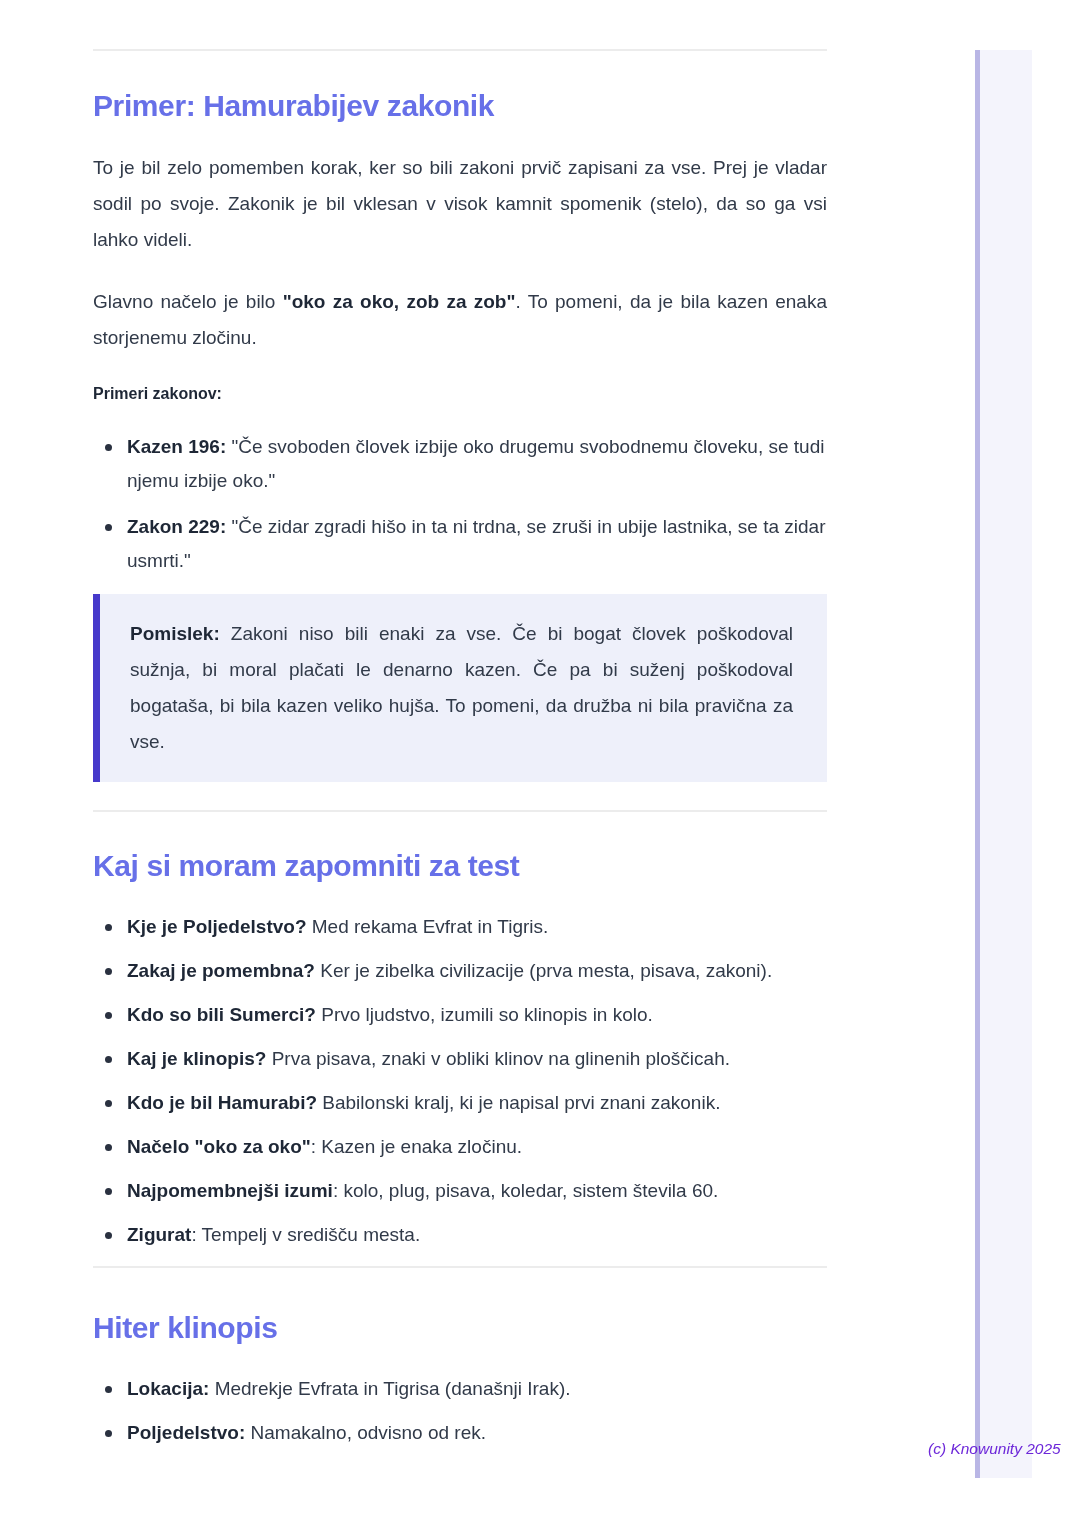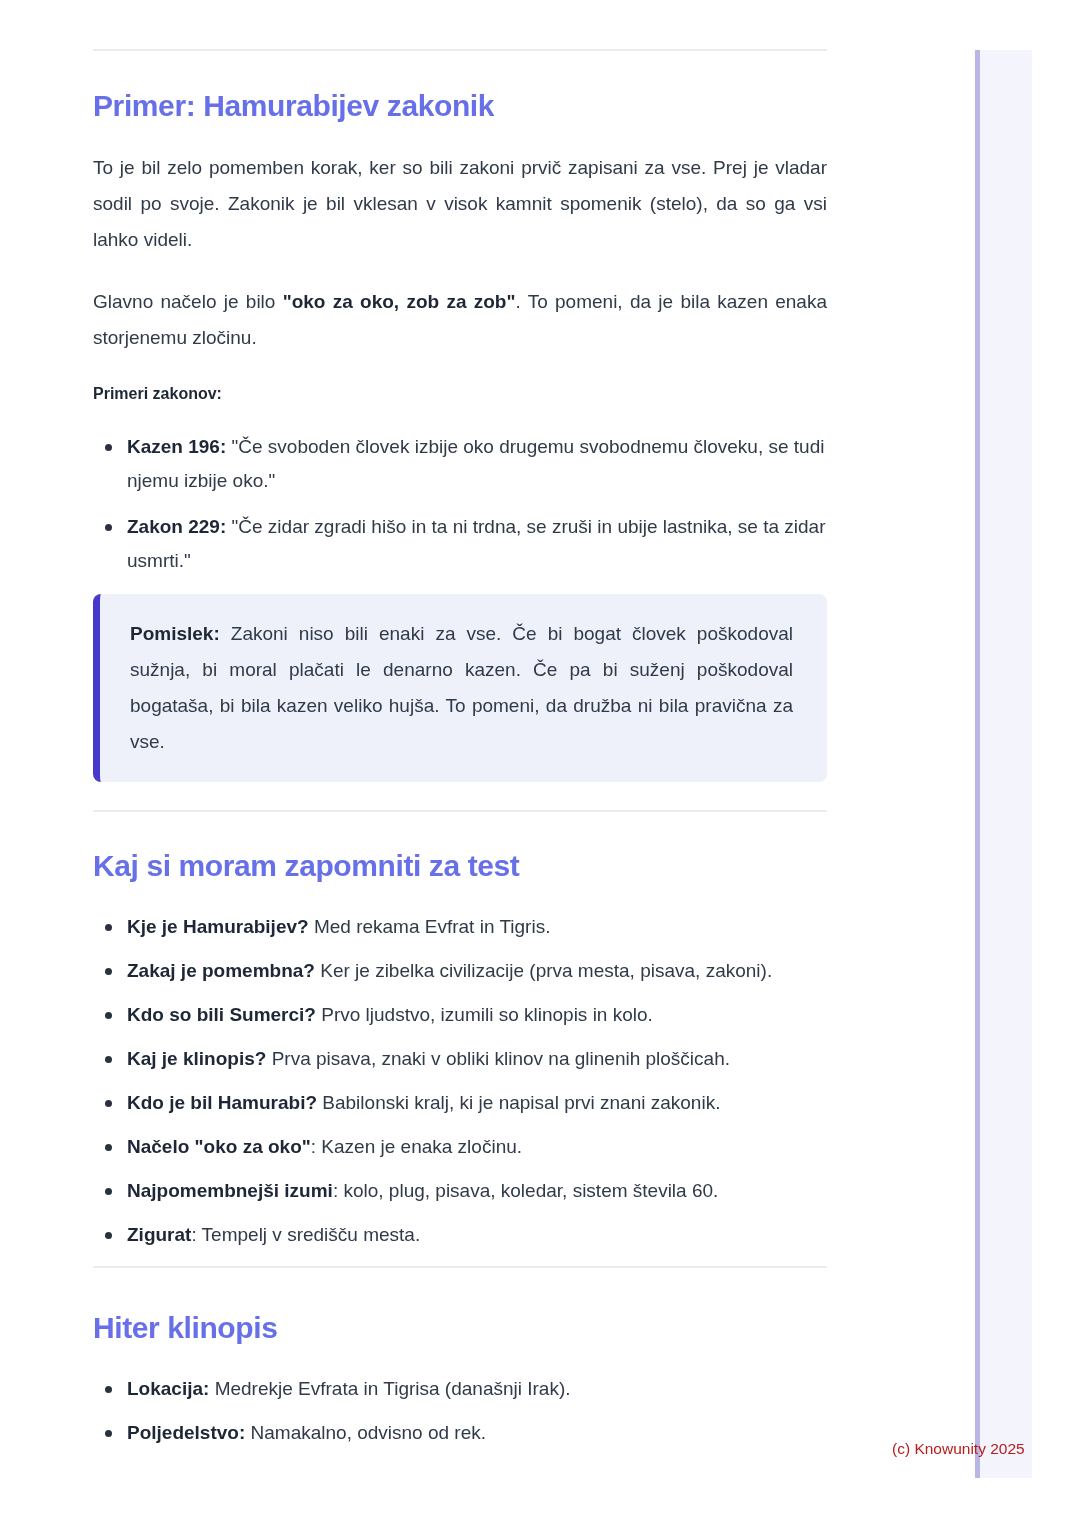--- a/index.html
+++ b/index.html
@@ -70,46 +70,47 @@
     top: 14px;
     width: 7px;
     height: 7px;
     border-radius: 50%;
     background: #2a3140;
   }
   .callout {
     margin-top: 16px;
     background: #eef0fa;
     border-left: 7px solid #4639cb;
-    border-radius: 8px;
+    border-radius: 0;
     padding: 22px 34px 22px 30px;
   }
   .callout p {
     font-size: 19px;
     line-height: 36px;
     text-align: justify;
   }
   .side-strip {
     position: absolute;
     left: 975px;
     top: 50px;
     width: 57px;
     height: 1428px;
     background: #f4f4fc;
     border-left: 5px solid #b9b6e5;
     z-index: 1;
   }
   .watermark {
     position: absolute;
     top: 1440px;
-    left: 892px;
+    left: 928px;
     font-size: 15.5px;
-    color: #b91c1c;
+    color: #6d28d9;
     z-index: 2;
     white-space: nowrap;
+    font-style: italic;
   }
 </style>
 </head>
 <body>
 
 <div class="content">
 
   <hr class="divider d1">
 
   <h2 class="h-1">Primer: Hamurabijev zakonik</h2>
@@ -127,21 +128,21 @@
 
   <div class="callout">
     <p><span class="lead">Pomislek:</span><span> Zakoni niso bili enaki za vse. Če bi bogat človek poškodoval sužnja, bi moral plačati le denarno kazen. Če pa bi suženj poškodoval bogataša, bi bila kazen veliko hujša. To pomeni, da družba ni bila pravična za vse.</span></p>
   </div>
 
   <hr class="divider d2">
 
   <h2 class="h-2">Kaj si moram zapomniti za test</h2>
 
   <ul class="test">
-    <li><span class="lead">Kje je Hamurabijev?</span><span> Med rekama Evfrat in Tigris.</span></li>
+    <li><span class="lead">Kje je Poljedelstvo?</span><span> Med rekama Evfrat in Tigris.</span></li>
     <li><span class="lead">Zakaj je pomembna?</span><span> Ker je zibelka civilizacije (prva mesta, pisava, zakoni).</span></li>
     <li><span class="lead">Kdo so bili Sumerci?</span><span> Prvo ljudstvo, izumili so klinopis in kolo.</span></li>
     <li><span class="lead">Kaj je klinopis?</span><span> Prva pisava, znaki v obliki klinov na glinenih ploščicah.</span></li>
     <li><span class="lead">Kdo je bil Hamurabi?</span><span> Babilonski kralj, ki je napisal prvi znani zakonik.</span></li>
     <li><span class="lead">Načelo "oko za oko"</span><span>: Kazen je enaka zločinu.</span></li>
     <li><span class="lead">Najpomembnejši izumi</span><span>: kolo, plug, pisava, koledar, sistem števila 60.</span></li>
     <li><span class="lead">Zigurat</span><span>: Tempelj v središču mesta.</span></li>
   </ul>
 
   <hr class="divider d3">

